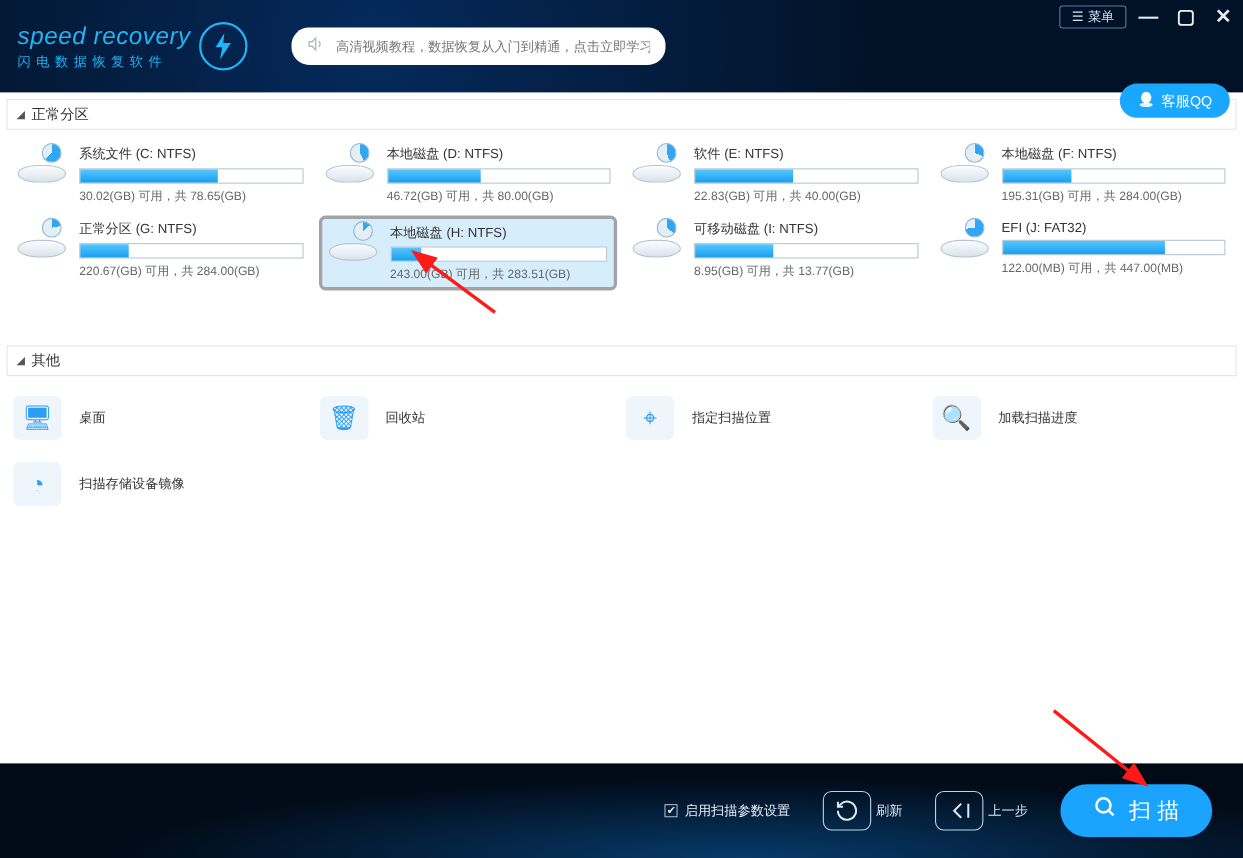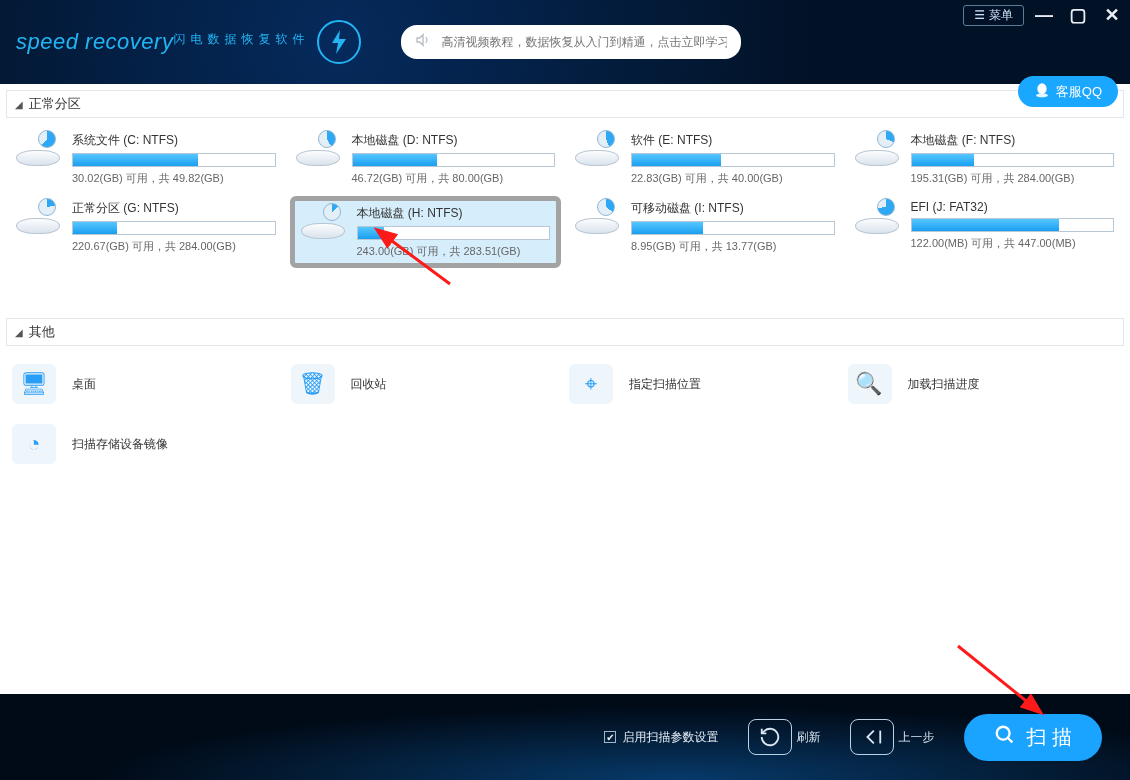--- a/index.html
+++ b/index.html
@@ -7,21 +7,21 @@
   width: 1130px; height: 780px;
   font-family: "Microsoft YaHei", Arial, sans-serif;
   background: #fff; overflow: hidden; position: relative;
 }
 .header {
   height: 84px;
   background: radial-gradient(circle at 30% 50%, #052a5c 0%, #021226 60%);
   display: flex; align-items: center; padding: 0 16px; position: relative;
 }
 .logo-area { display: flex; align-items: center; gap: 8px; }
-.logo-text { display: flex; }
+.logo-text { display: flex; flex-direction: column; }
 .logo-main { color: #22b4f3; font-style: italic; font-size: 22px; letter-spacing: .5px; }
 .logo-sub { color: #22b4f3; font-size: 12px; letter-spacing: 5px; margin-top:2px;}
 .logo-badge {
   width: 44px; height: 44px; border: 2px solid #22b4f3; border-radius: 50%;
   display: flex; align-items: center; justify-content: center; color: #22b4f3;
 }
 .search-box {
   margin-left: 40px; width: 340px; height: 34px;
   background: #fff; border-radius: 16px; display: flex; align-items: center;
   padding: 0 14px; gap: 10px;
@@ -53,21 +53,21 @@
 .section-header .tri { font-size: 10px; color: #555; }
 .partition-grid {
   display: grid; grid-template-columns: repeat(4, 1fr);
   gap: 6px 8px; padding: 10px 4px;
 }
 .partition {
   display: flex; gap: 10px; align-items: flex-start;
   padding: 4px 6px; border-radius: 6px;
 }
 .partition.selected {
-  background: #d6edfb; border: 5px solid #a3a3a3;
+  background: #d6edfb; border: 3px solid #a3a3a3;
 }
 .drive-icon {
   width: 46px; height: 30px; position: relative; margin-top: 4px;
 }
 .drive-icon .disk {
   width: 44px; height: 16px; background: linear-gradient(#fcfdfe,#d9e3ec);
   border-radius: 50%/60%; border: 1px solid #b8c5d2; position:absolute; bottom:0;
 }
 .drive-icon .pie {
   width: 18px; height: 18px; border-radius: 50%;
@@ -165,21 +165,21 @@
       <div class="partition">
     <div class="drive-icon">
       <div class="disk"></div>
           <div class="pie" style="--pct:62%"></div>
     </div>
     <div class="part-info">
       <div class="part-title">系统文件 (C: NTFS)</div>
       <div class="bar">
             <div class="fill" style="width:62%"></div>
           </div>
-      <div class="part-stats">30.02(GB) 可用，共 49.82(GB)</div>
+      <div class="part-stats">30.02(GB) 可用，共 78.65(GB)</div>
     </div>
       </div>
       <div class="partition">
     <div class="drive-icon">
       <div class="disk"></div>
           <div class="pie" style="--pct:42%"></div>
     </div>
     <div class="part-info">
       <div class="part-title">本地磁盘 (D: NTFS)</div>
       <div class="bar">

